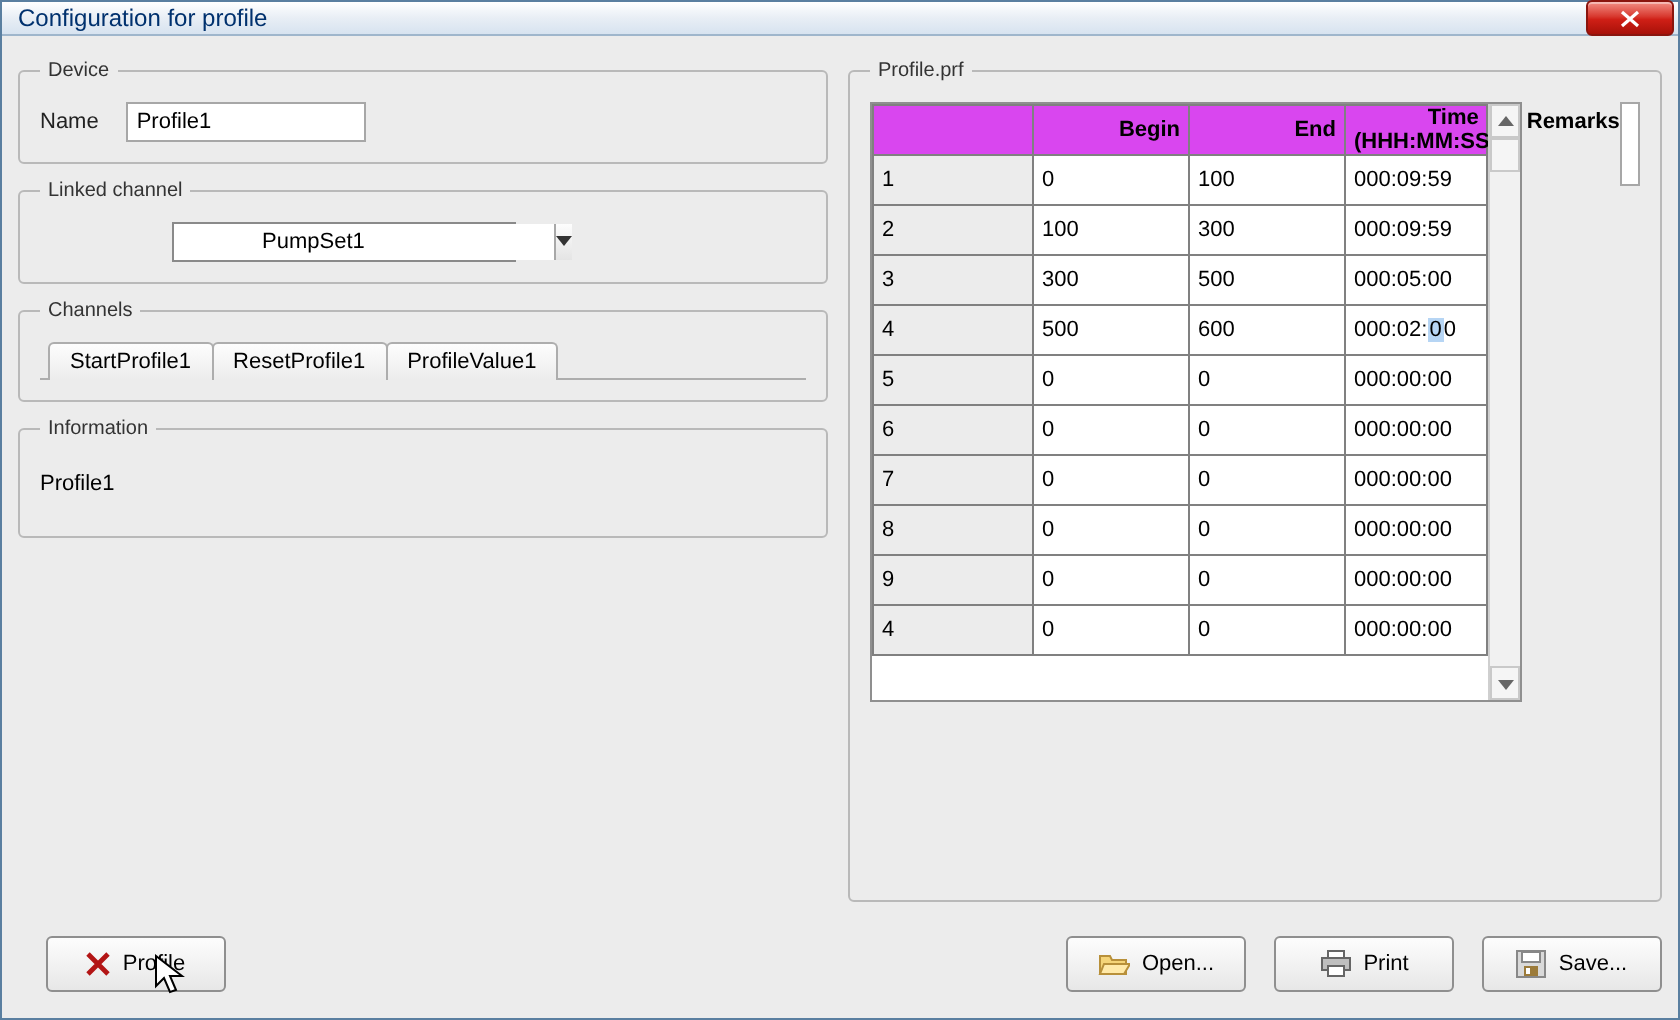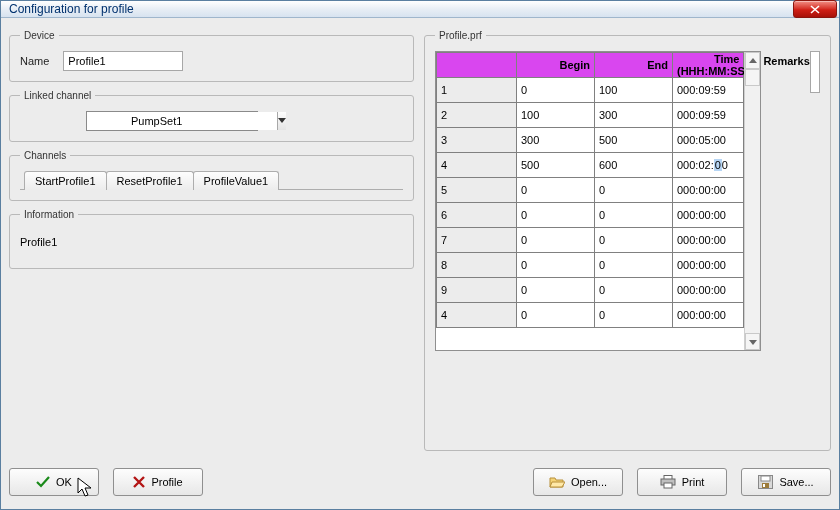--- a/index.html
+++ b/index.html
@@ -360,26 +360,20 @@
             </div>
           </div>
 
           <div class="remarks-lbl">Remarks</div>
           <textarea class="remarks-box" value="" style=""></textarea>
         </fieldset>
       </div>
     </div>
 
     <div class="footer">
-      <button class="btn">
-        <svg width="14" height="12" viewBox="0 0 14 12">
-            <path d="M1 6 L5 10 L13 1" stroke="#1a8a1a" stroke-width="2.2" fill="none"></path>
-          </svg>
-        <span>OK</span>
-      </button>
       <span style="width:14px"></span>
       <button class="btn">
         <svg width="12" height="12" viewBox="0 0 12 12">
             <path d="M1 1 L11 11 M11 1 L1 11" stroke="#b31515" stroke-width="2.4"></path>
           </svg>
         <span>Profile</span>
       </button>
 
       <div class="right">
         <button class="btn">

